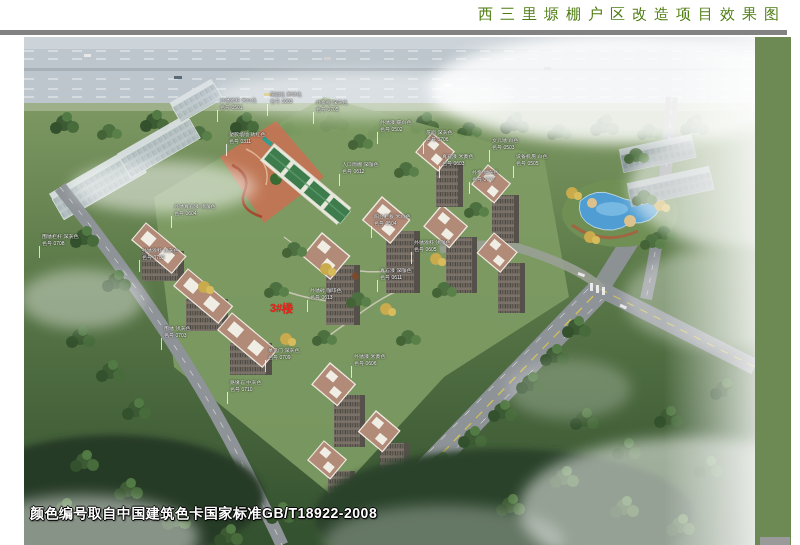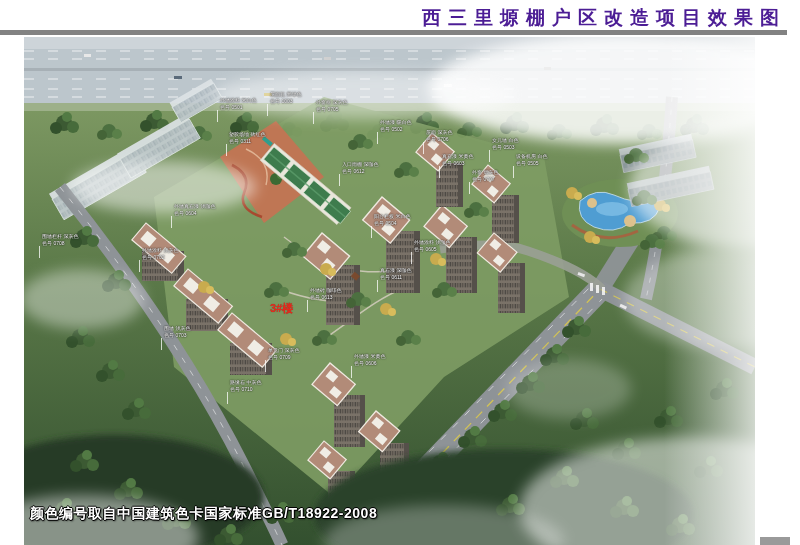--- a/index.html
+++ b/index.html
@@ -1,21 +1,21 @@
 <!DOCTYPE html>
 <html><head>
 <meta charset="utf-8">
 <style>
   html,body{margin:0;padding:0;background:#ffffff;}
   .page{position:relative;width:800px;height:545px;background:#ffffff;overflow:hidden;
         font-family:"Liberation Sans",sans-serif;}
-  .title{position:absolute;top:5px;right:14px;font-size:19px;font-weight:bold;
-         letter-spacing:7px;color:#4c1d95;white-space:nowrap;}
+  .title{position:absolute;top:5px;right:14px;font-size:15px;font-weight:normal;
+         letter-spacing:7px;color:#4d7c0f;white-space:nowrap;}
   .rule{position:absolute;top:30px;left:0;width:787px;height:5px;background:#828282;}
-  .render{position:absolute;left:24px;top:37px;width:731px;height:508px;overflow:hidden;background:#6d8a55;}
+  .render{position:absolute;left:24px;top:37px;width:731px;height:508px;overflow:hidden;background:#6d8a55;padding-left:36px;}
   .render svg{position:absolute;left:0;top:0;}
   .anno-layer{position:absolute;left:0;top:0;width:731px;height:508px;}
   .anno{position:absolute;color:#ffffff;font-size:5px;line-height:1.3;white-space:nowrap;
         text-shadow:0 0 2px rgba(0,0,0,.95),0 0 1px rgba(0,0,0,.9);}
   .anno::before{content:'';position:absolute;left:-3px;top:100%;width:1px;height:12px;
         background:rgba(255,255,255,.75);}
   .bldg-label{position:absolute;left:246px;top:264px;color:#e8271c;font-weight:bold;
         font-size:11px;text-shadow:0 0 1px rgba(90,0,0,.55);}
   .caption{position:absolute;left:6px;top:468px;font-size:14px;font-weight:bold;color:#ffffff;
         letter-spacing:.5px;white-space:nowrap;

